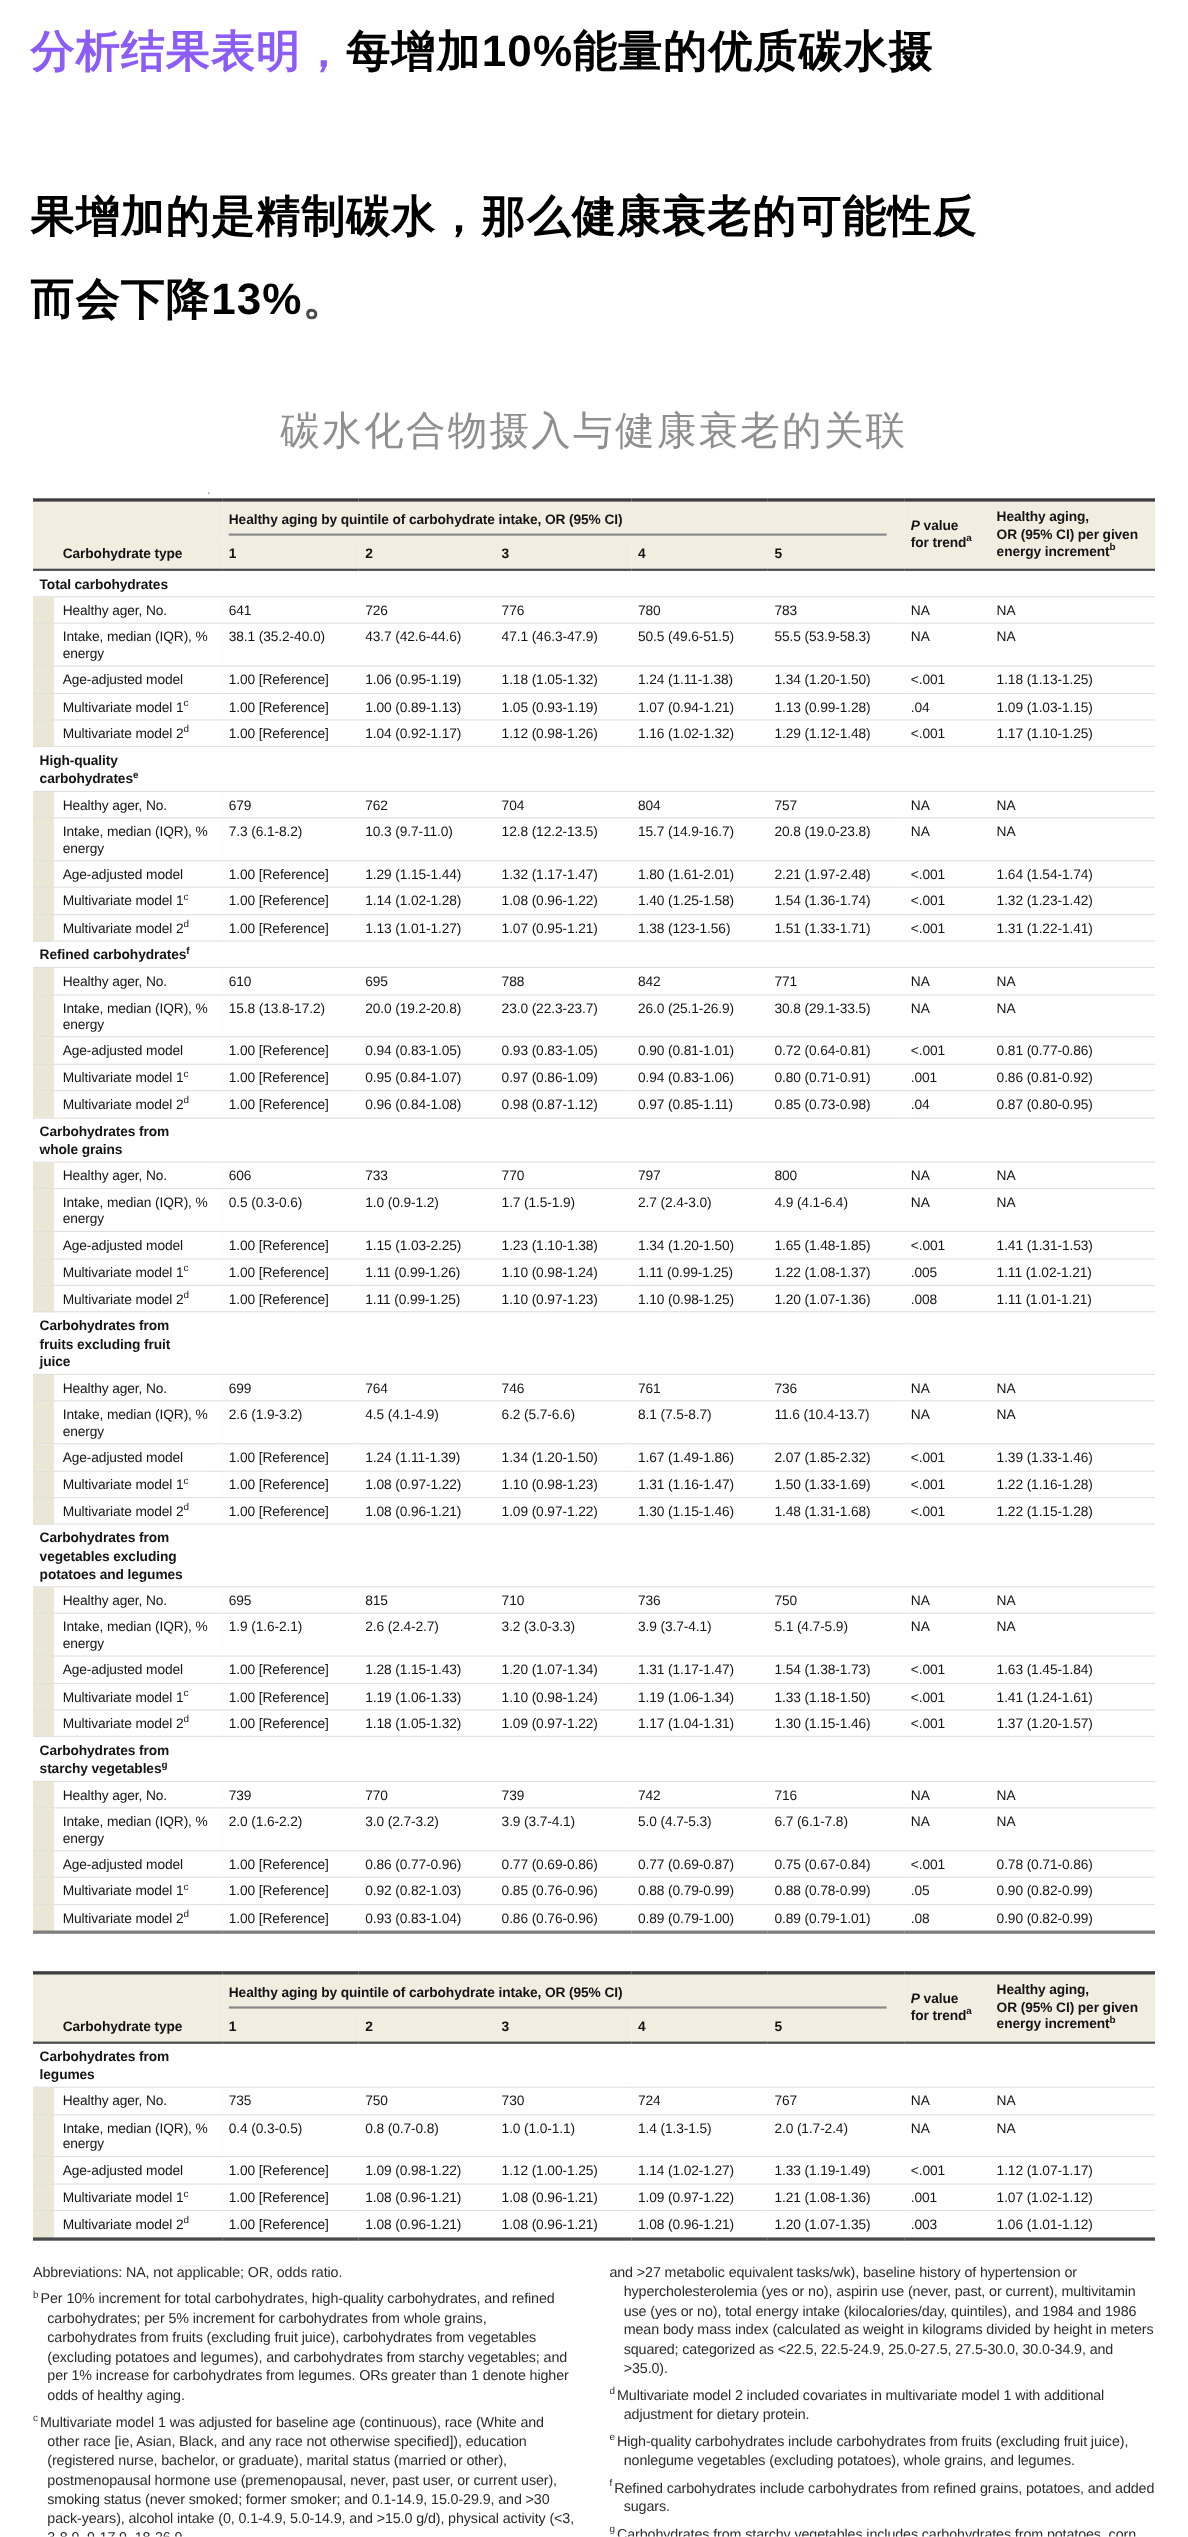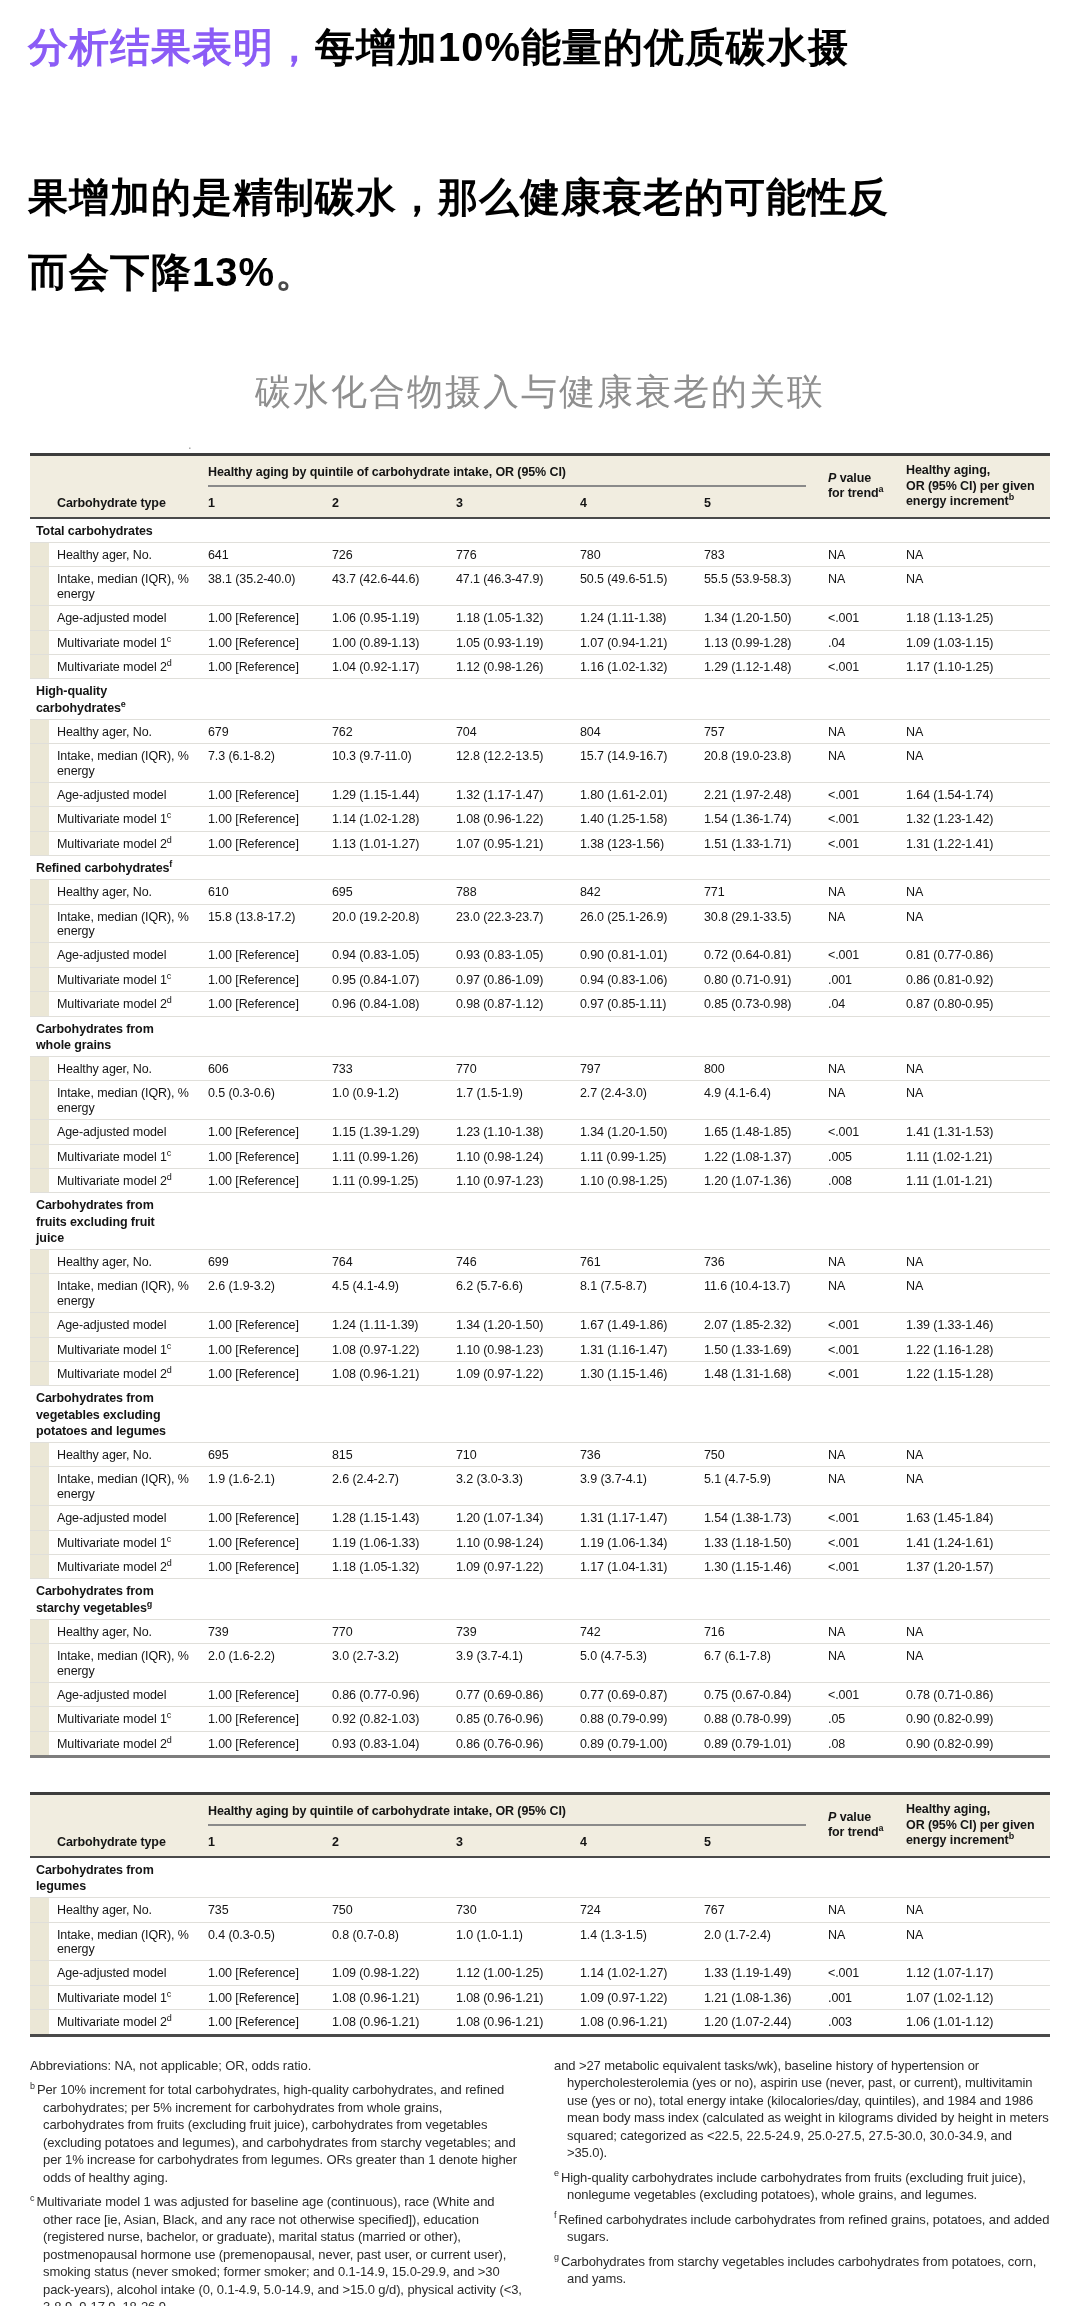--- a/index.html
+++ b/index.html
@@ -303,21 +303,21 @@
           <td>1.0 (0.9-1.2)</td>
           <td>1.7 (1.5-1.9)</td>
           <td>2.7 (2.4-3.0)</td>
           <td>4.9 (4.1-6.4)</td>
           <td>NA</td>
           <td>NA</td>
         </tr>
         <tr class="data-row">
           <td class="row-label">Age-adjusted model</td>
           <td>1.00 [Reference]</td>
-          <td>1.15 (1.39-1.29)</td>
+          <td>1.15 (1.03-2.25)</td>
           <td>1.23 (1.10-1.38)</td>
           <td>1.34 (1.20-1.50)</td>
           <td>1.65 (1.48-1.85)</td>
           <td>&lt;.001</td>
           <td>1.41 (1.31-1.53)</td>
         </tr>
         <tr class="data-row">
           <td class="row-label">Multivariate model 1<sup>c</sup></td>
           <td>1.00 [Reference]</td>
           <td>1.11 (0.99-1.26)</td>
@@ -584,34 +584,35 @@
           <td>1.21 (1.08-1.36)</td>
           <td>.001</td>
           <td>1.07 (1.02-1.12)</td>
         </tr>
         <tr class="data-row">
           <td class="row-label">Multivariate model 2<sup>d</sup></td>
           <td>1.00 [Reference]</td>
           <td>1.08 (0.96-1.21)</td>
           <td>1.08 (0.96-1.21)</td>
           <td>1.08 (0.96-1.21)</td>
-          <td>1.20 (1.07-2.44)</td>
+          <td>1.20 (1.07-1.35)</td>
           <td>.003</td>
           <td>1.06 (1.01-1.12)</td>
         </tr>
       </tbody>
   </table>
 
   <div class="footnotes">
     <div class="fn-col" id="fn-left">
         <div class="fn"><span>Abbreviations: NA, not applicable; OR, odds ratio.</span></div>
         <div class="fn"><sup>b</sup><span>Per 10% increment for total carbohydrates, high-quality carbohydrates, and refined carbohydrates; per 5% increment for carbohydrates from whole grains, carbohydrates from fruits (excluding fruit juice), carbohydrates from vegetables (excluding potatoes and legumes), and carbohydrates from starchy vegetables; and per 1% increase for carbohydrates from legumes. ORs greater than 1 denote higher odds of healthy aging.</span></div>
         <div class="fn"><sup>c</sup><span>Multivariate model 1 was adjusted for baseline age (continuous), race (White and other race [ie, Asian, Black, and any race not otherwise specified]), education (registered nurse, bachelor, or graduate), marital status (married or other), postmenopausal hormone use (premenopausal, never, past user, or current user), smoking status (never smoked; former smoker; and 0.1-14.9, 15.0-29.9, and &gt;30 pack-years), alcohol intake (0, 0.1-4.9, 5.0-14.9, and &gt;15.0 g/d), physical activity (&lt;3, 3-8.9, 9-17.9, 18-26.9,</span></div>
       </div>
     <div class="fn-col" id="fn-right">
         <div class="fn"><span>and &gt;27 metabolic equivalent tasks/wk), baseline history of hypertension or hypercholesterolemia (yes or no), aspirin use (never, past, or current), multivitamin use (yes or no), total energy intake (kilocalories/day, quintiles), and 1984 and 1986 mean body mass index (calculated as weight in kilograms divided by height in meters squared; categorized as &lt;22.5, 22.5-24.9, 25.0-27.5, 27.5-30.0, 30.0-34.9, and &gt;35.0).</span></div>
+        <div class="fn"><sup>d</sup><span>Multivariate model 2 included covariates in multivariate model 1 with additional adjustment for dietary protein.</span></div>
         <div class="fn"><sup>e</sup><span>High-quality carbohydrates include carbohydrates from fruits (excluding fruit juice), nonlegume vegetables (excluding potatoes), whole grains, and legumes.</span></div>
         <div class="fn"><sup>f</sup><span>Refined carbohydrates include carbohydrates from refined grains, potatoes, and added sugars.</span></div>
         <div class="fn"><sup>g</sup><span>Carbohydrates from starchy vegetables includes carbohydrates from potatoes, corn, and yams.</span></div>
       </div>
   </div>
 
 </div>
 
 </body></html>

